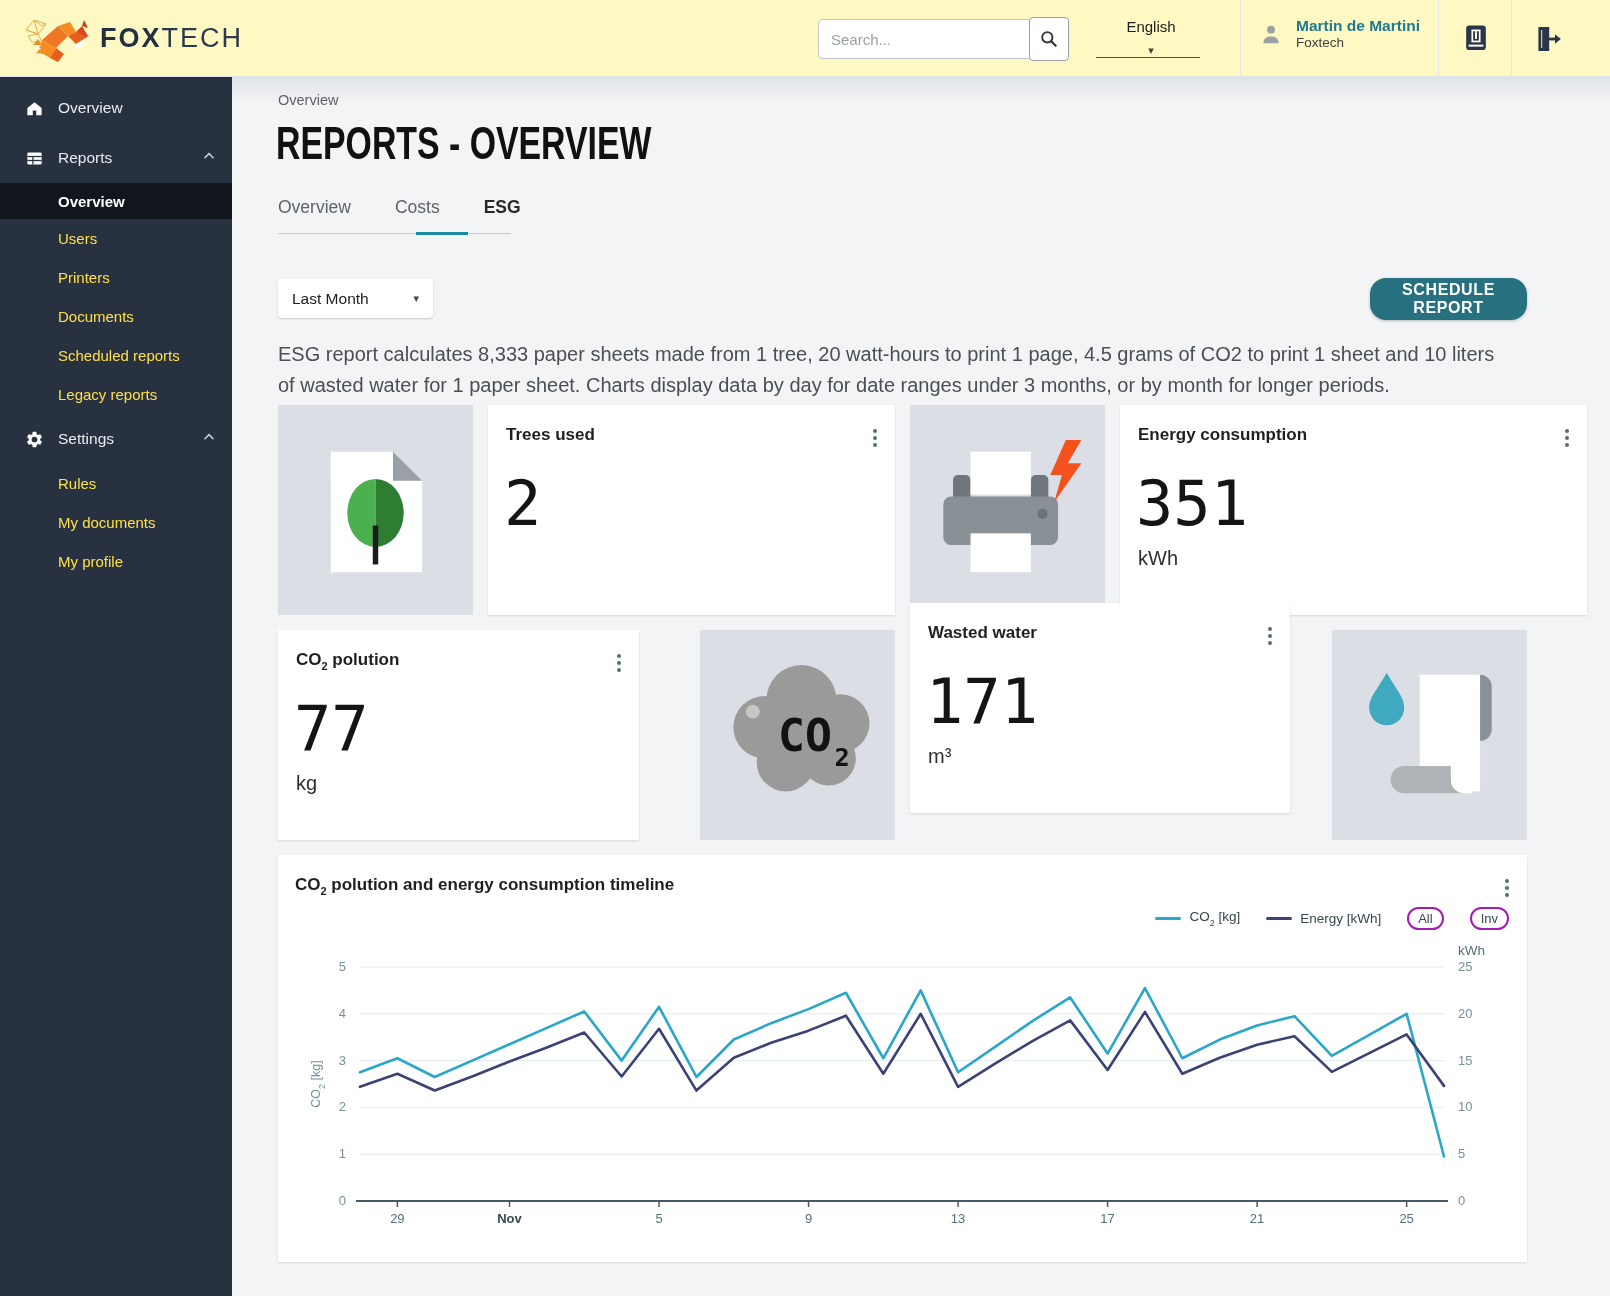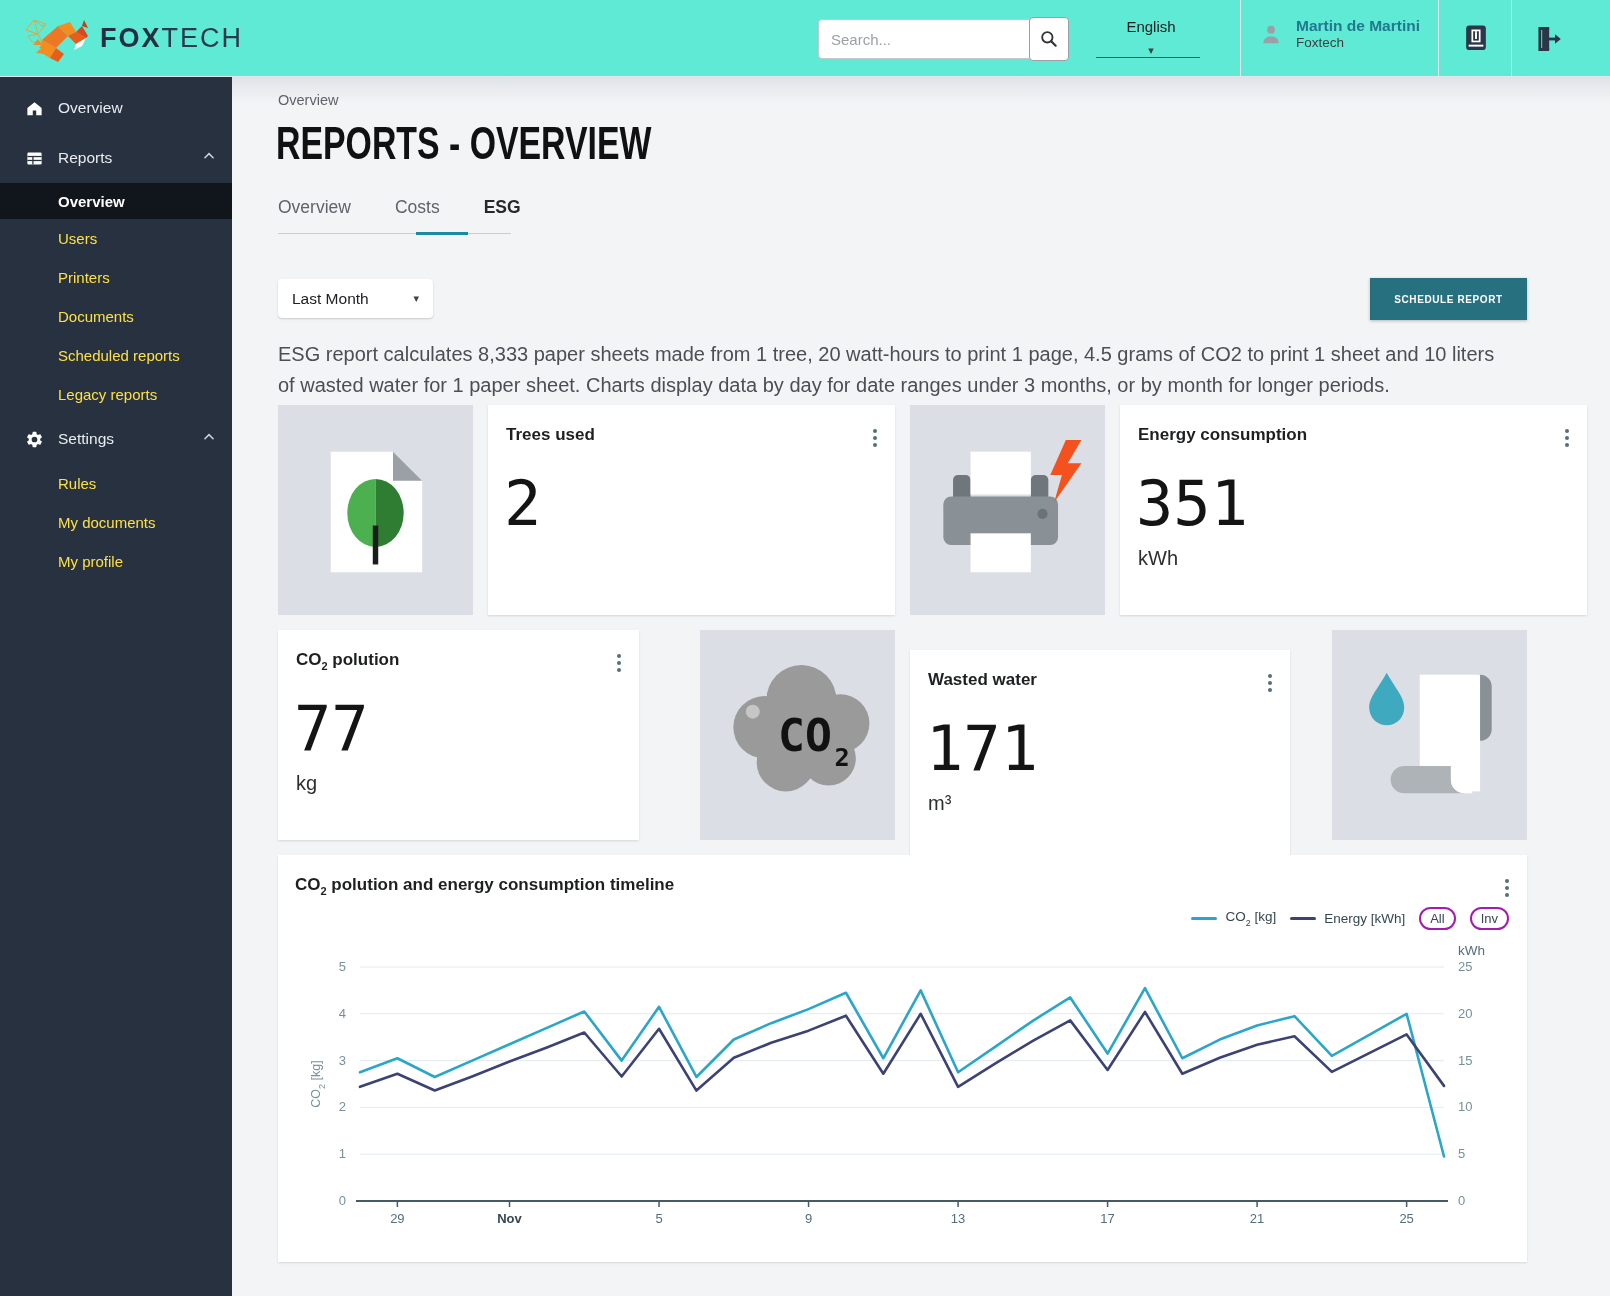--- a/index.html
+++ b/index.html
@@ -1,21 +1,21 @@
 <!DOCTYPE html>
 <html><head>
 <meta charset="utf-8">
 <style>
   * { margin:0; padding:0; box-sizing:border-box; }
   html,body { width:1610px; height:1296px; overflow:hidden;
     font-family:"Liberation Sans", sans-serif; background:#f3f4f6; }
 
   
   .header { position:absolute; left:0; top:0; width:1610px; height:77px;
-    background:#5eead4; border-bottom:1px solid #e3e6ea; z-index:30; }
+    background:#fef9c3; border-bottom:1px solid #e3e6ea; z-index:30; }
   .brand { position:absolute; left:24px; top:12px; display:flex; align-items:center; gap:10px; }
   .brand svg { display:block; }
   .brand-word { font-size:27px; letter-spacing:2px; color:#223042; }
   .brand-word .fox { font-weight:700; }
   .brand-word .tech { font-weight:400; color:#2b3a4d; }
 
   .search-wrap { position:absolute; left:818px; top:17px; display:flex; align-items:center; }
   .search-input { width:212px; height:40px; border:1px solid #c3c7cc; border-radius:4px 0 0 4px;
     padding:0 12px; font-size:15px; color:#333; outline:none; background:#fff;
     font-family:"Liberation Sans", sans-serif; }
@@ -65,21 +65,21 @@
   .tab.active { color:#26282a; font-weight:700; }
   .tabs-track { position:absolute; left:46px; top:156px; width:233px; height:1px; background:#c9cdd2; }
   .tab-indicator { position:absolute; left:184px; top:155px; width:52px; height:3px; background:#1b8aa4; }
 
   .period-select { position:absolute; left:46px; top:202px; width:155px; height:39px;
     background:#fff; border-radius:4px; box-shadow:0 1px 2px rgba(0,0,0,.18);
     display:flex; align-items:center; justify-content:space-between; padding:0 14px; cursor:pointer; }
   .period-label { font-size:15.5px; color:#202124; }
 
   .schedule-btn { position:absolute; left:1138px; top:201px; width:157px; height:42px;
-    background:#27707f; color:#fff; border:none; border-radius:0; font-size:10px;
+    background:#27707f; color:#fff; border:none; border-radius:16px; font-size:16px;
     font-weight:700; letter-spacing:.6px; cursor:pointer; box-shadow:0 1px 3px rgba(0,0,0,.25);
     font-family:"Liberation Sans", sans-serif; }
 
   .description { position:absolute; left:46px; top:262px; width:1218px; font-size:20px;
     line-height:1.55; color:#4a4f54; }
 
   
   .tile { position:absolute; width:195px; height:210px; background:#dbdfe5; }
   .card { position:absolute; height:210px; background:#ffffff; box-shadow:0 1px 2px rgba(0,0,0,.12); }
   .card-title { position:absolute; left:18px; top:20px; font-size:17px; font-weight:700; color:#1d1f21; }
@@ -88,21 +88,21 @@
     font-family:"DejaVu Sans Mono", monospace; color:#141414; }
   .card-unit { position:absolute; left:18px; top:142px; font-size:20px; color:#2c2e30; }
   .kebab { position:absolute; right:16px; top:22px; display:flex; flex-direction:column;
     gap:3px; cursor:pointer; padding:2px; }
   .kebab i { width:4px; height:4px; border-radius:50%; background:#546e7a; }
 
   
   .chart-card { position:absolute; left:46px; top:778px; width:1249px; height:407px;
     background:#fff; box-shadow:0 1px 2px rgba(0,0,0,.12); }
   .chart-title { position:absolute; left:17px; top:20px; font-size:17px; font-weight:700; color:#1d1f21; }
-  .legend-row { position:absolute; right:18px; top:52px; display:flex; align-items:center; gap:14px; }
+  .legend-row { position:absolute; right:18px; top:52px; display:flex; align-items:center; gap:26px; }
   .legend-item { display:flex; align-items:center; gap:8px; font-size:13.5px; color:#37474f; }
   .legend-swatch { width:26px; height:3px; border-radius:2px; }
   .pill { border:2px solid #a21caf; border-radius:12px; padding:2px 9px; font-size:13px;
     color:#37474f; cursor:pointer; background:#fff; }
   .chart-svg { position:absolute; left:16px; top:80px; }
 </style>
 </head>
 <body>
 
 <div class="header">
@@ -347,21 +347,21 @@
         <circle cx="66" cy="66" r="14"></circle>
           <circle cx="44" cy="68" r="15"></circle>
           <circle cx="55" cy="56" r="18"></circle>
       </g>
       <circle cx="27" cy="42" r="3.6" fill="#c6c6c6"></circle>
       <text x="40" y="62" font-family="DejaVu Sans Mono, monospace" font-weight="bold" font-size="23" fill="#121212">CO</text>
       <text x="69" y="70" font-family="DejaVu Sans Mono, monospace" font-weight="bold" font-size="13" fill="#121212">2</text>
     </svg>
   </div>
 
-  <div class="card" style="left:678px; top:573px; width:380px;">
+  <div class="card" style="left:678px; top:526px; width:380px;">
     <div class="card-title">Wasted water</div>
     <div class="kebab">
         <i></i>
         <i></i>
         <i></i>
       </div>
     <div class="card-value">171</div>
     <div class="card-unit">m³</div>
   </div>
 

